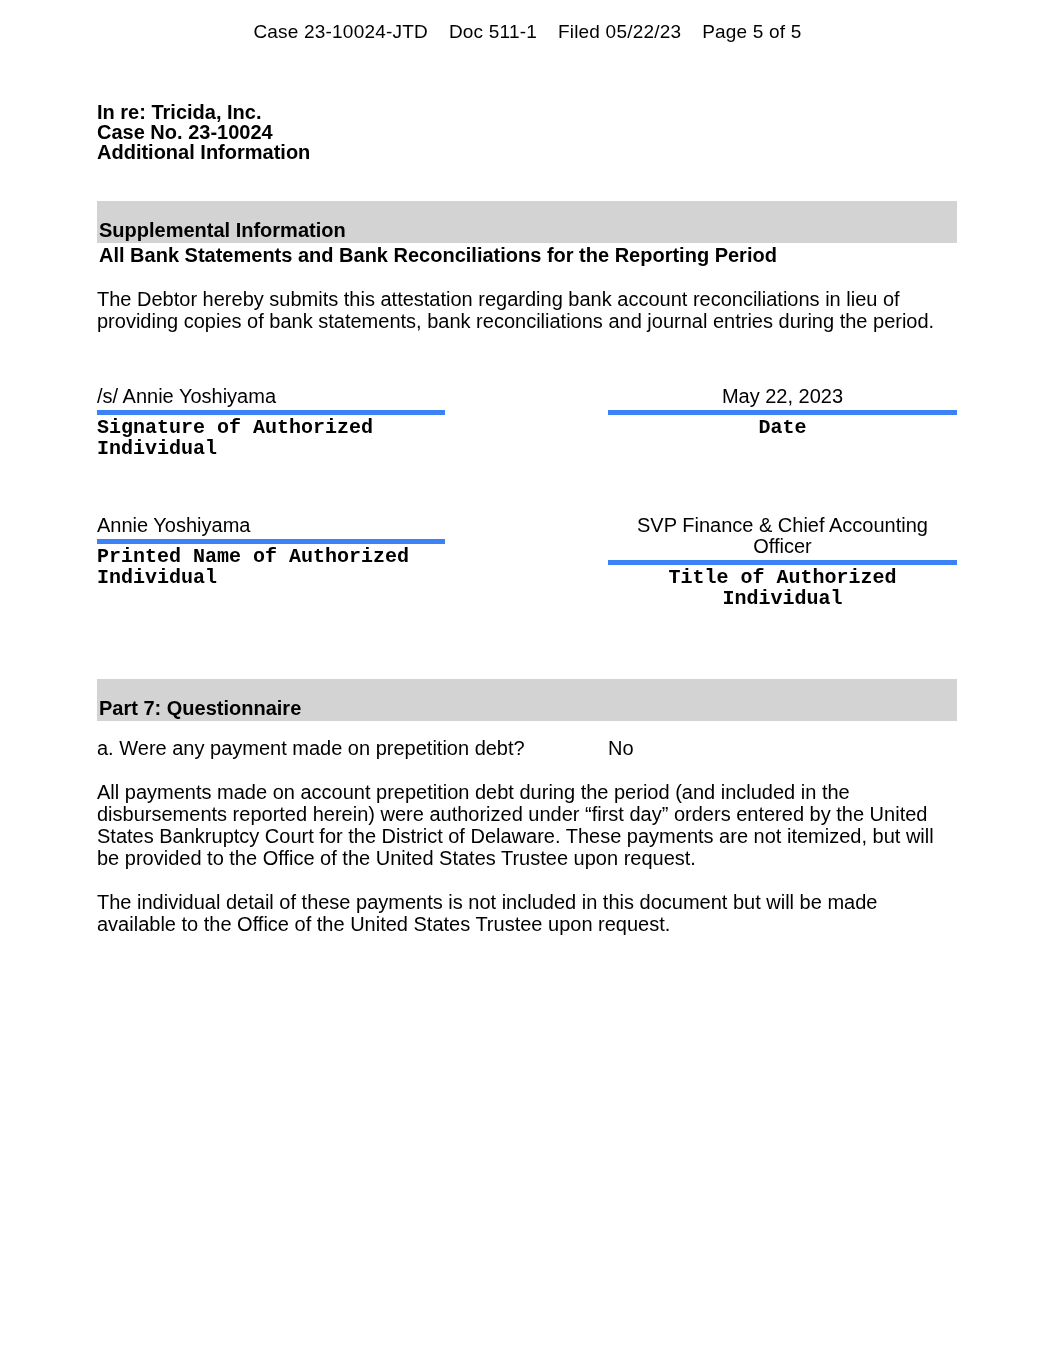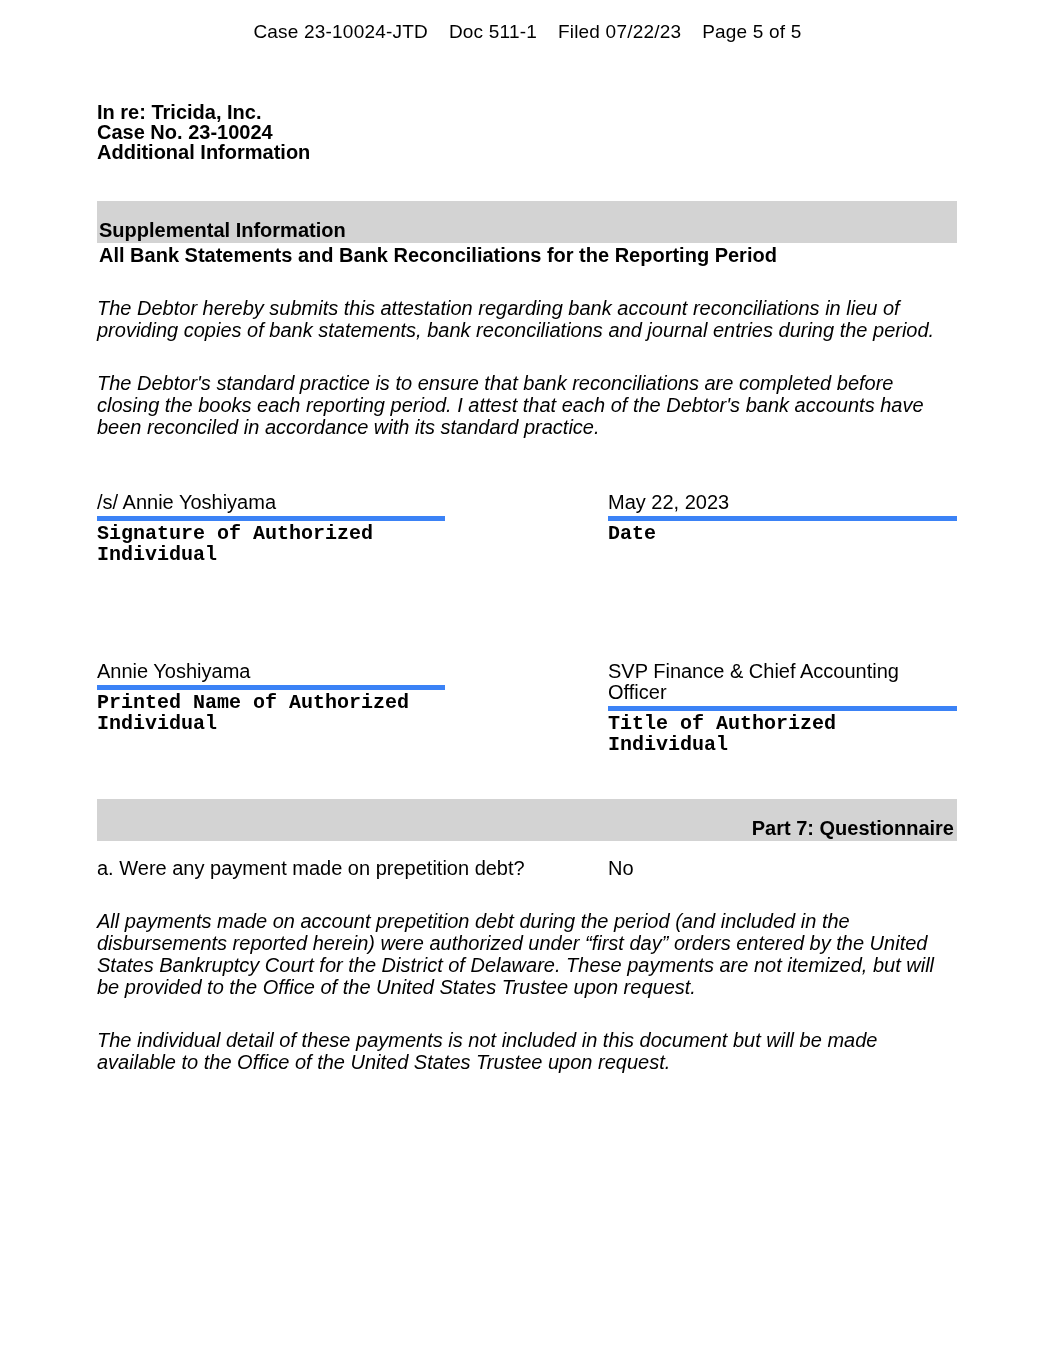--- a/index.html
+++ b/index.html
@@ -41,76 +41,74 @@
     background: #d3d3d3;
     font-weight: bold;
     padding: 19px 3px 2px 2px;
   }
   .section-subtitle {
     font-weight: bold;
     margin-top: 2px;
     padding-left: 2px;
   }
   .para {
-    margin-top: 31px;
+    margin-top: 22px;
     line-height: 22px;
-    font-style: italic;
   }
   .sig-row {
     display: flex;
     justify-content: space-between;
     margin-top: 54px;
   }
   .sig-row.second {
-    margin-top: 96px;
+    margin-top: 56px;
   }
   .sig-cell-left { width: 348px; }
-  .sig-cell-right { width: 349px; }
+  .sig-cell-right { width: 349px; text-align: center; }
   .sig-value {
     border-bottom: 5px solid #3b82f6;
     padding-bottom: 3px;
     min-height: 20px;
   }
   .sig-label {
     font-weight: bold;
     padding-top: 2px;
     font-family: Liberation Mono, monospace;
   }
   .question-row {
     display: flex;
     margin-top: 17px;
   }
   .question-text { width: 511px; }
-  .part7-bar { margin-top: 44px; text-align: right; }
+  .part7-bar { margin-top: 70px; }
 </style>
 </head>
 <body>
 
 <div class="page">
 
   <div class="doc-header">
     <span>Case 23-10024-JTD</span>
     <span>Doc 511-1</span>
-    <span>Filed 07/22/23</span>
+    <span>Filed 05/22/23</span>
     <span>Page 5 of 5</span>
   </div>
 
   <div class="content">
 
     <div class="case-info">
       <div>In re: Tricida, Inc.</div>
       <div>Case No. 23-10024</div>
       <div>Additional Information</div>
     </div>
 
     <div class="section-bar">Supplemental Information</div>
     <div class="section-subtitle">All Bank Statements and Bank Reconciliations for the Reporting Period</div>
 
     <p class="para">The Debtor hereby submits this attestation regarding bank account reconciliations in lieu of providing copies of bank statements, bank reconciliations and journal entries during the period.</p>
-    <p class="para">The Debtor's standard practice is to ensure that bank reconciliations are completed before closing the books each reporting period. I attest that each of the Debtor's bank accounts have been reconciled in accordance with its standard practice.</p>
 
     <div class="sig-row">
       <div class="sig-cell-left">
         <div class="sig-value">/s/ Annie Yoshiyama</div>
         <div class="sig-label">Signature of Authorized Individual</div>
       </div>
       <div class="sig-cell-right">
         <div class="sig-value">May 22, 2023</div>
         <div class="sig-label">Date</div>
       </div>

